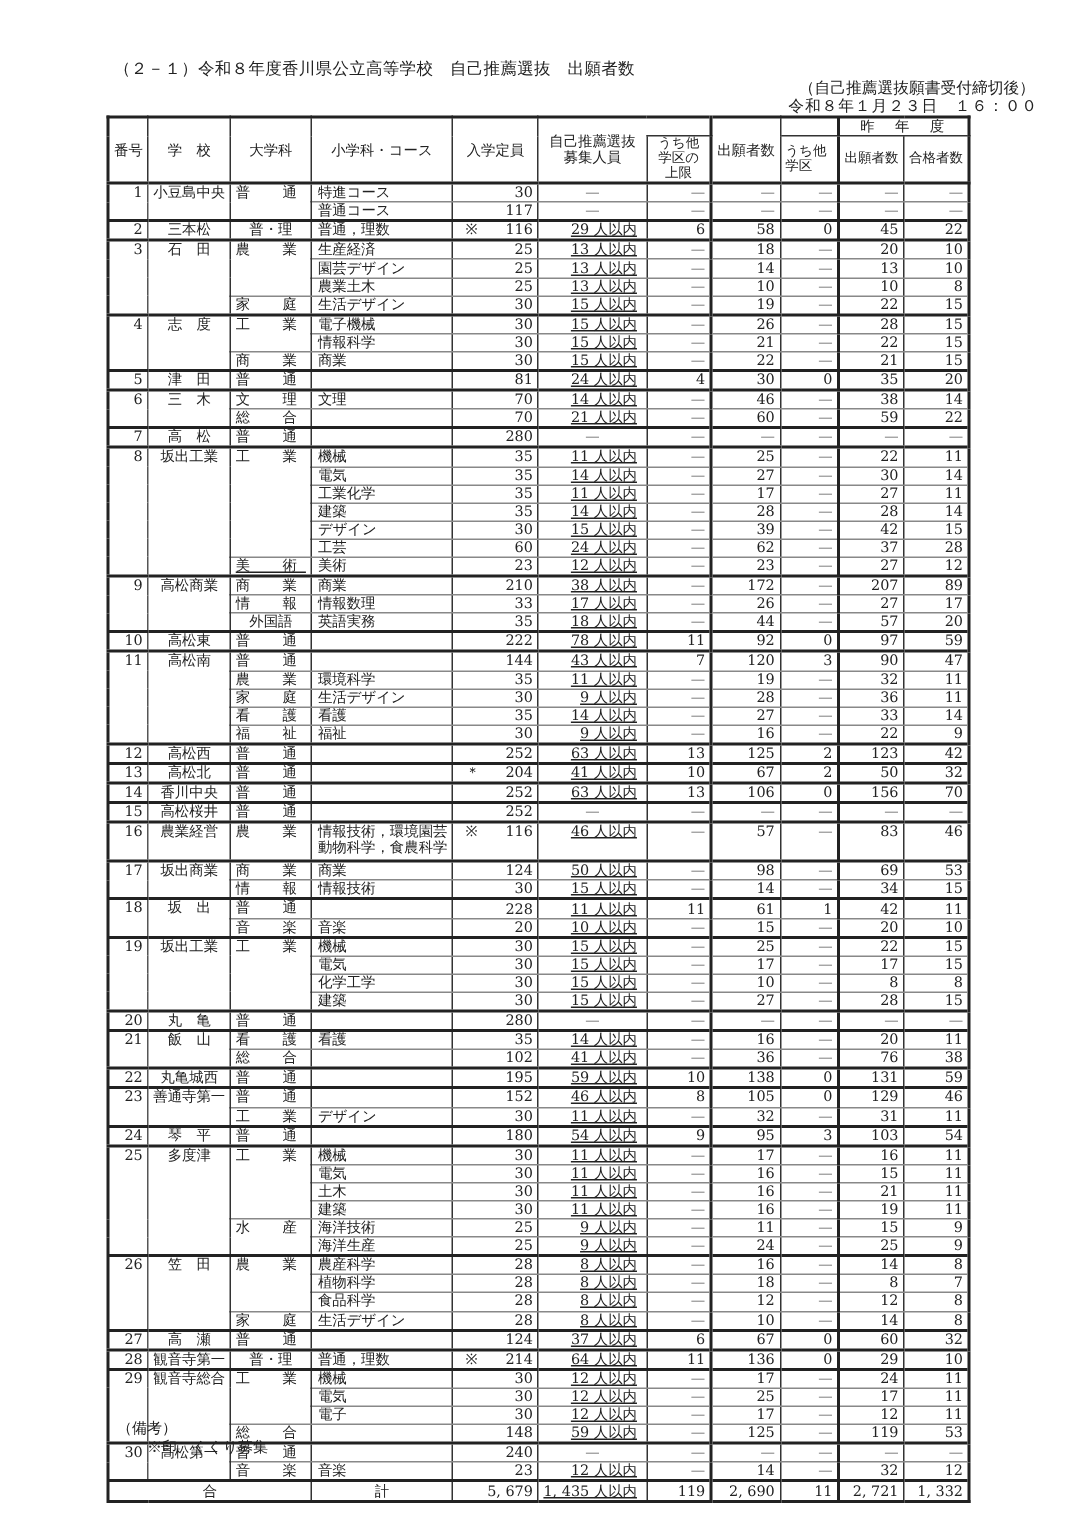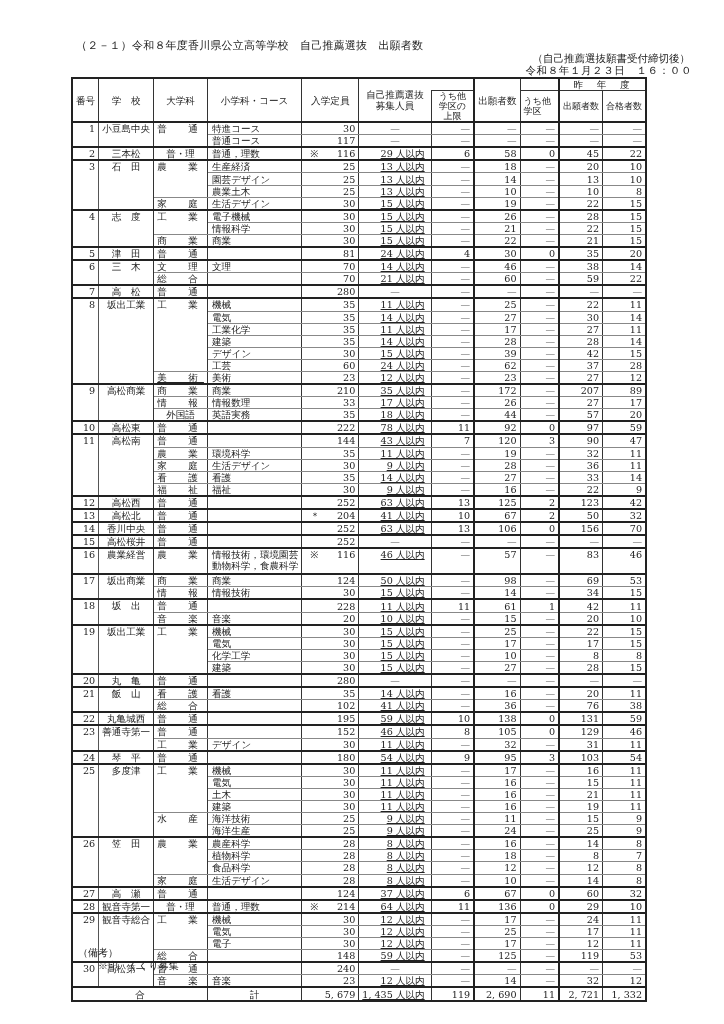--- a/index.html
+++ b/index.html
@@ -54,21 +54,21 @@
     <col style="width:36px">
     <col style="width:36px">
   </colgroup>
   <thead id="thead">
     <tr>
       <th rowspan="3">番号</th>
       <th rowspan="3">学　校</th>
       <th rowspan="3">大学科</th>
       <th rowspan="3">小学科・コース</th>
       <th rowspan="3">入学定員</th>
-      <th rowspan="3" colspan="1" style="white-space:normal;line-height:11px;border-right:none;">自己推薦選抜募集人員</th>
+      <th rowspan="3" colspan="1" style="white-space:normal;line-height:11px;border-right:none;font-family:Liberation Mono, monospace;">自己推薦選抜募集人員</th>
       <th rowspan="1" style="border-left:none;border-bottom:none;height:8px;"></th>
       <th rowspan="3" class="thick-l">出願者数</th>
       <th rowspan="1" style="border-bottom:none;height:8px;border-left:none;"></th>
       <th colspan="2" class="thick-l" style="letter-spacing:2px;">昨　年　度</th>
     </tr>
     <tr>
       <th rowspan="2" style="white-space:normal;line-height:10px;font-size:9px;">うち他学区の上限</th>
       <th rowspan="2" style="white-space:normal;line-height:10px;font-size:9px;text-align:left;">うち他学区</th>
       <th rowspan="2" class="thick-l" style="font-size:9px;">出願者数</th>
       <th rowspan="2" style="font-size:9px;">合格者数</th>
@@ -357,21 +357,21 @@
         <td class="c-num thick-r">12</td>
       </tr>
       <tr class="gs">
         <td class="c-no" rowspan="3" style="vertical-align: top;">9</td>
         <td class="c-school" rowspan="3" style="vertical-align: top;">高松商業</td>
         <td class="c-dept" rowspan="1" style="vertical-align: top;">商　業</td>
         <td class="c-course">
           <div>商業</div>
         </td>
         <td class="c-cap"><span>210</span></td>
-        <td class="c-quota u">35 人以内</td>
+        <td class="c-quota u">38 人以内</td>
         <td class="c-num dash" style="text-align: right;">—</td>
         <td class="c-num thick-l">172</td>
         <td class="c-num dash" style="text-align: right;">—</td>
         <td class="c-num thick-l">207</td>
         <td class="c-num thick-r">89</td>
       </tr>
       <tr>
         <td class="c-dept" rowspan="1" style="vertical-align: top;">情　報</td>
         <td class="c-course">
           <div>情報数理</div>

